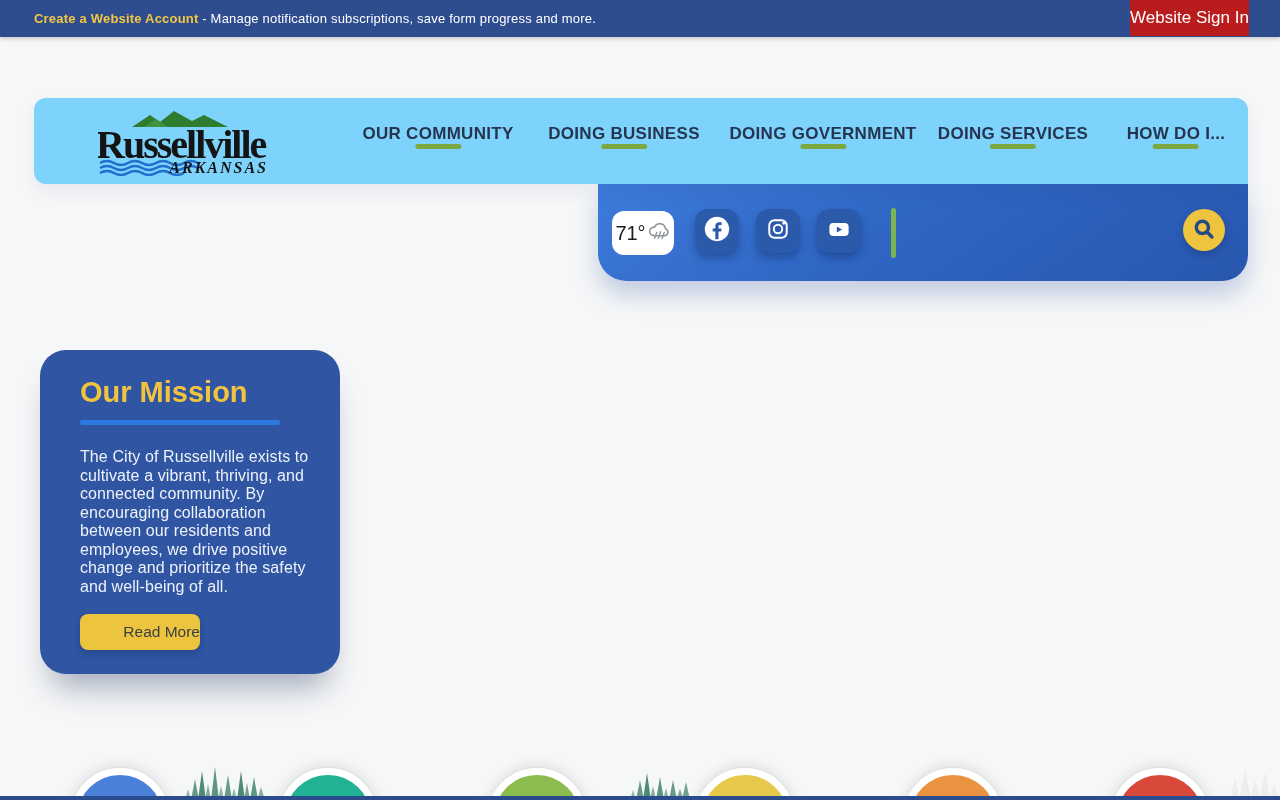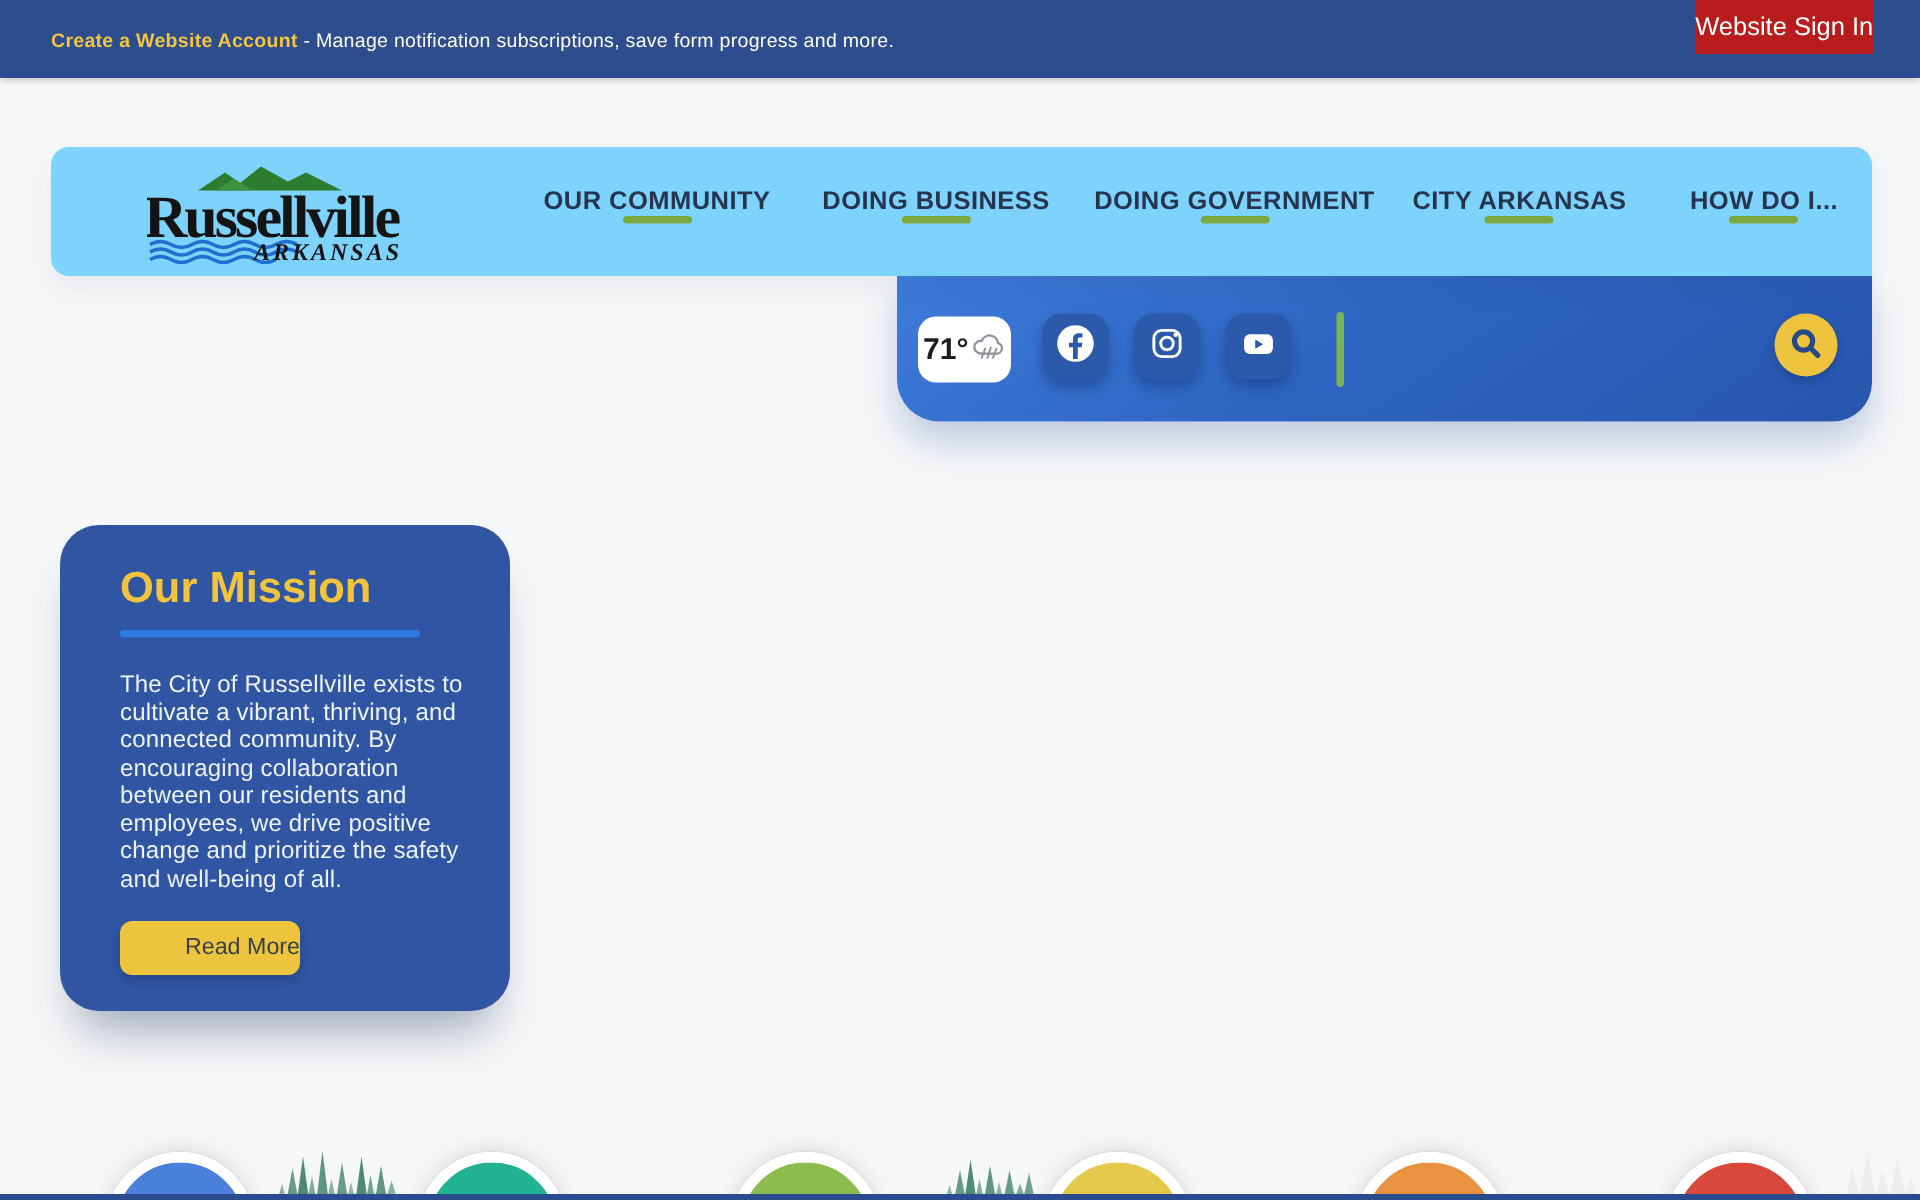--- a/index.html
+++ b/index.html
@@ -7,21 +7,21 @@
   body {
     font-family:"Liberation Sans", sans-serif;
     background:#f6f7f8;
     overflow:hidden;
     position:relative;
   }
   .stage { position:absolute; inset:0; width:1280px; height:800px; overflow:hidden; }
 
   
   .topbar {
-    position:absolute; left:0; top:0; width:1280px; height:52px;
+    position:absolute; left:0; top:0; width:1280px; height:37px;
     background:#2e4d8e; color:#fff;
     display:flex; align-items:center;
     box-shadow:0 2px 4px rgba(0,0,0,.18);
     z-index:30;
   }
   .topbar-text { margin-left:34px; font-size:13px; letter-spacing:.2px; }
   .topbar-link { color:#f3c642; font-weight:bold; cursor:pointer; }
   .signin-btn {
     position:absolute; right:31px; top:0; height:36px; width:119px;
     background:#b91c1c; color:#fff; font-size:17px;
@@ -53,21 +53,21 @@
     background:linear-gradient(145deg,#3d7bdb 0%,#2f66c4 45%,#2856ae 100%);
     border-radius:0 0 26px 28px;
     box-shadow:0 14px 24px rgba(40,80,160,.25);
     z-index:15;
   }
   .weather {
     position:absolute; left:14px; top:27px; width:62px; height:44px;
     background:#fff; border-radius:12px;
     display:flex; align-items:center; justify-content:center; gap:1px; cursor:pointer;
   }
-  .weather-temp { font-size:20px; font-weight:bold; color:#1c1c1c; }
+  .weather-temp { font-size:20px; font-weight:normal; color:#1c1c1c; }
   .social-btn {
     position:absolute; top:25px; width:44px; height:44px; border-radius:13px;
     background:#2c5aab;
     box-shadow:0 5px 9px rgba(10,30,80,.35);
     display:flex; align-items:center; justify-content:center; cursor:pointer;
   }
   .divider { position:absolute; left:293px; top:24px; width:5px; height:50px; border-radius:3px; background:#7cb454; }
   .search-input {
     position:absolute; left:318px; top:28px; width:250px; height:38px;
     background:transparent; border:none; outline:none;
@@ -151,21 +151,21 @@
     </div>
     <div class="nav-item" style="left:590px">
       <span class="nav-label">DOING BUSINESS</span>
       <span class="nav-underline"></span>
     </div>
     <div class="nav-item" style="left:789px">
       <span class="nav-label">DOING GOVERNMENT</span>
       <span class="nav-underline"></span>
     </div>
     <div class="nav-item" style="left:979px">
-      <span class="nav-label">CITY ARKANSAS</span>
+      <span class="nav-label">DOING SERVICES</span>
       <span class="nav-underline"></span>
     </div>
     <div class="nav-item" style="left:1142px">
       <span class="nav-label">HOW DO I...</span>
       <span class="nav-underline"></span>
     </div>
   </div>
 
   <div class="utilbar">
 

